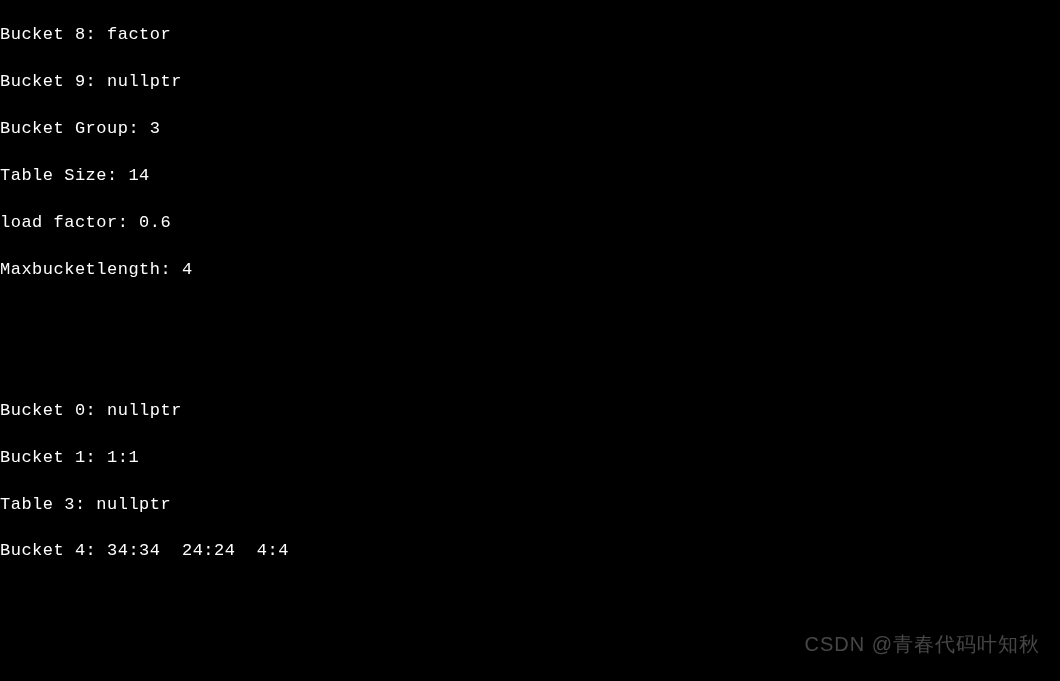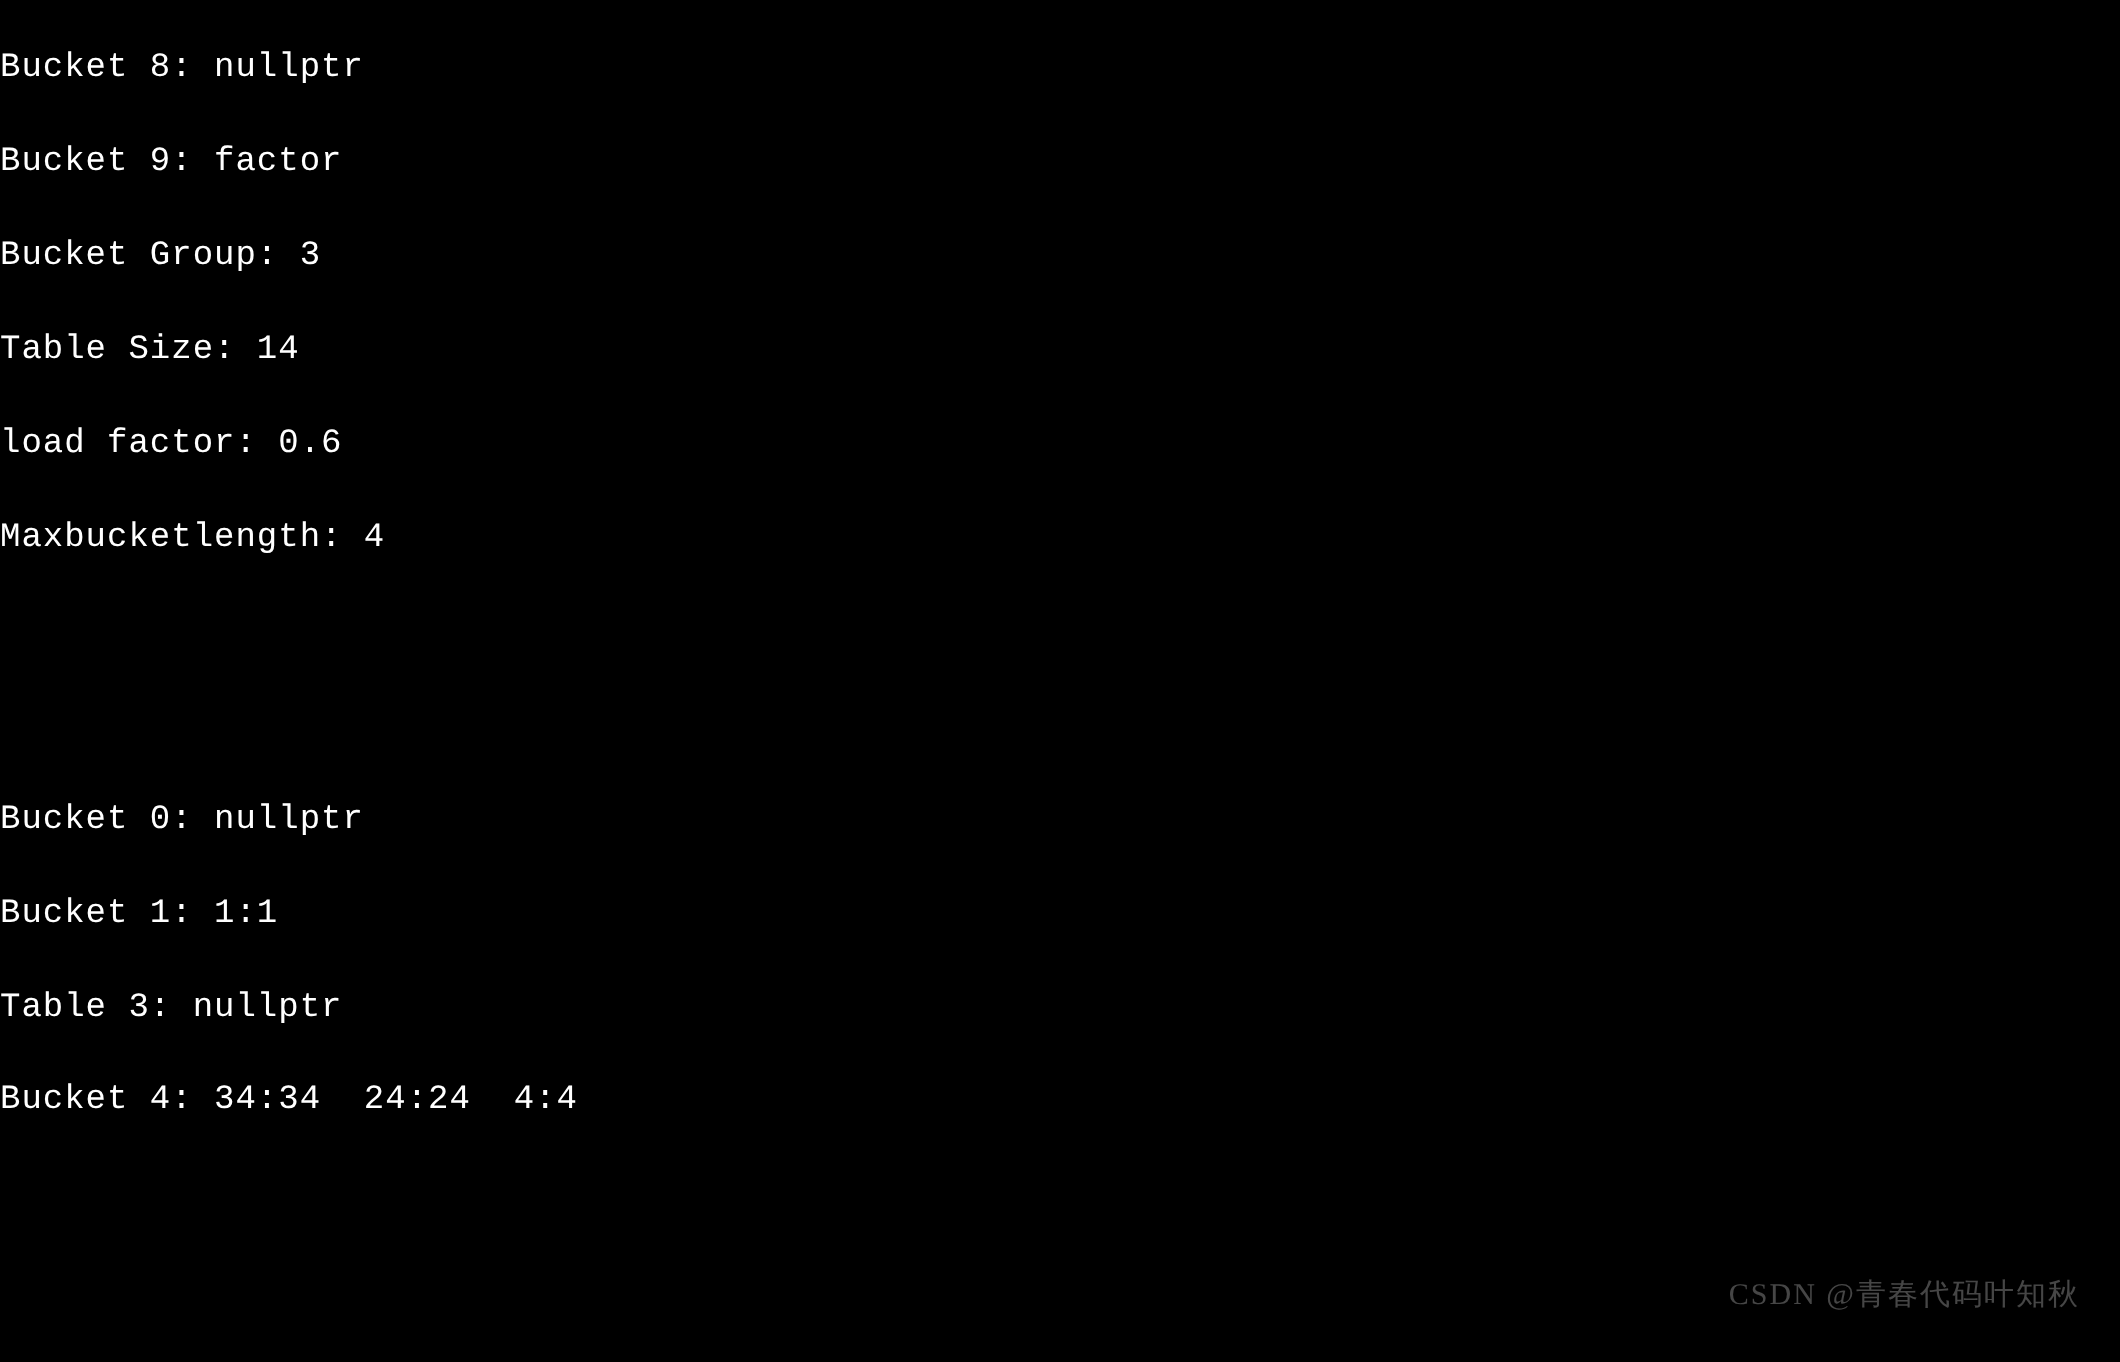--- a/index.html
+++ b/index.html
@@ -24,32 +24,32 @@
       letter-spacing: 0.5px;
     }
     .line {
       display: block;
     }
     .watermark {
       position: absolute;
       right: 20px;
       bottom: 22px;
       color: rgba(200, 200, 200, 0.35);
-      font-size: 15px;
-      font-family: Liberation Serif, serif;
+      font-size: 20px;
+      font-family: Liberation Sans, sans-serif;
       letter-spacing: 1px;
       margin-top: 28px;
     }
   </style>
 </head>
 <body>
 
 <div class="terminal">
-<span class="line">Bucket 8: nullptr</span>
-<span class="line">Bucket 9: factor</span>
+<span class="line">Bucket 8: factor</span>
+<span class="line">Bucket 9: nullptr</span>
 <span class="line">Bucket Group: 3</span>
 <span class="line">Table Size: 14</span>
 <span class="line">load factor: 0.6</span>
 <span class="line">Maxbucketlength: 4</span>
 <span class="line"> </span>
 <span class="line"> </span>
 <span class="line">Bucket 0: nullptr</span>
 <span class="line">Bucket 1: 1:1</span>
 <span class="line">Table 3: nullptr</span>
 <span class="line">Bucket 4: 34:34  24:24  4:4</span>

